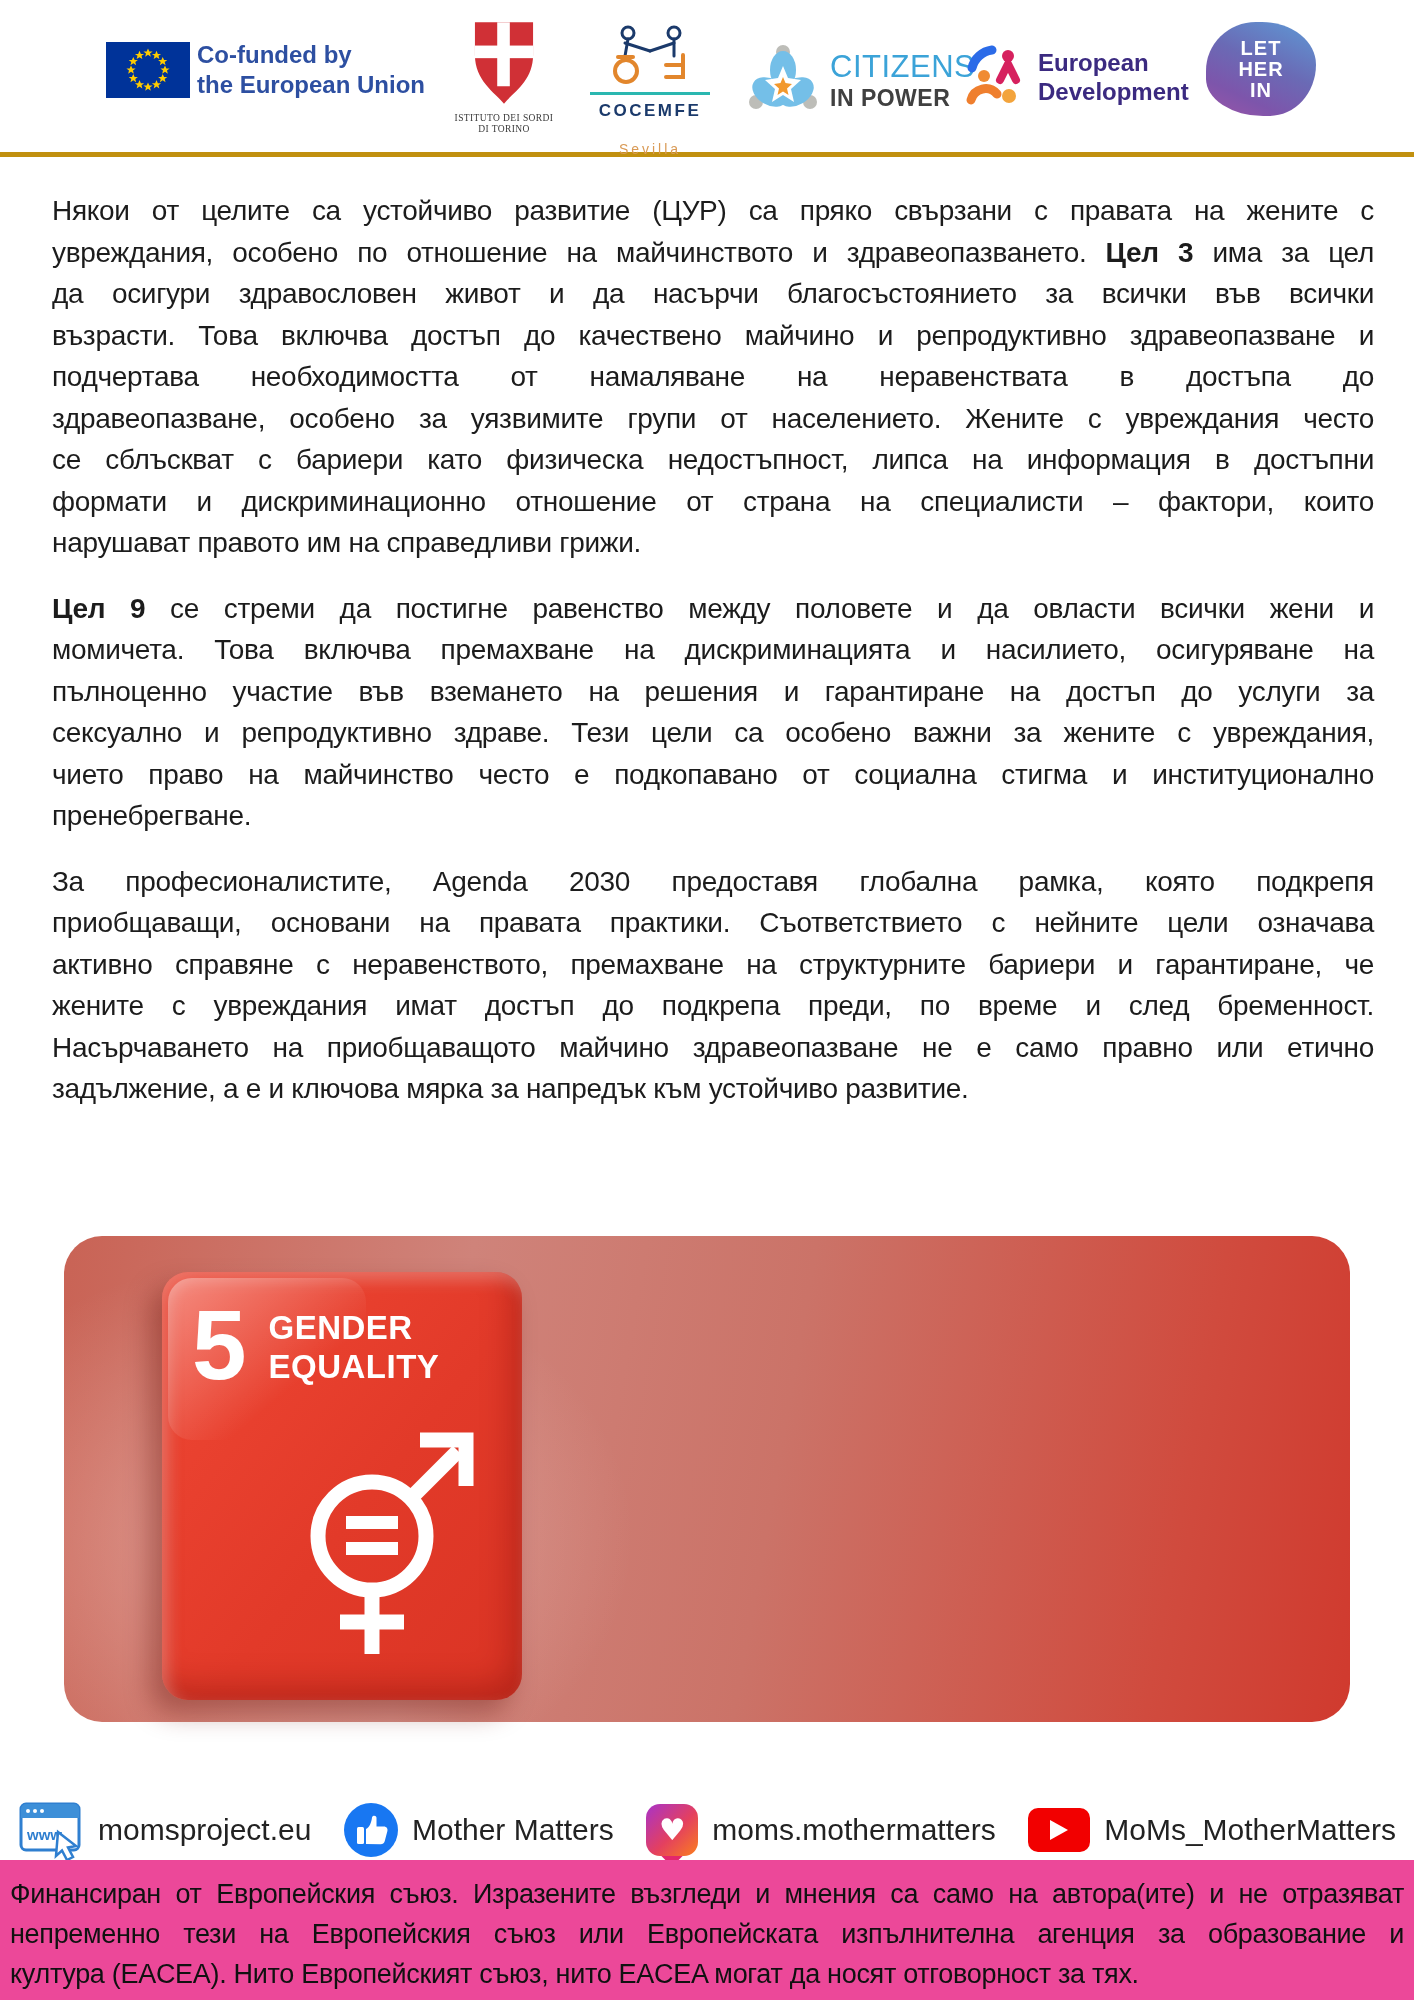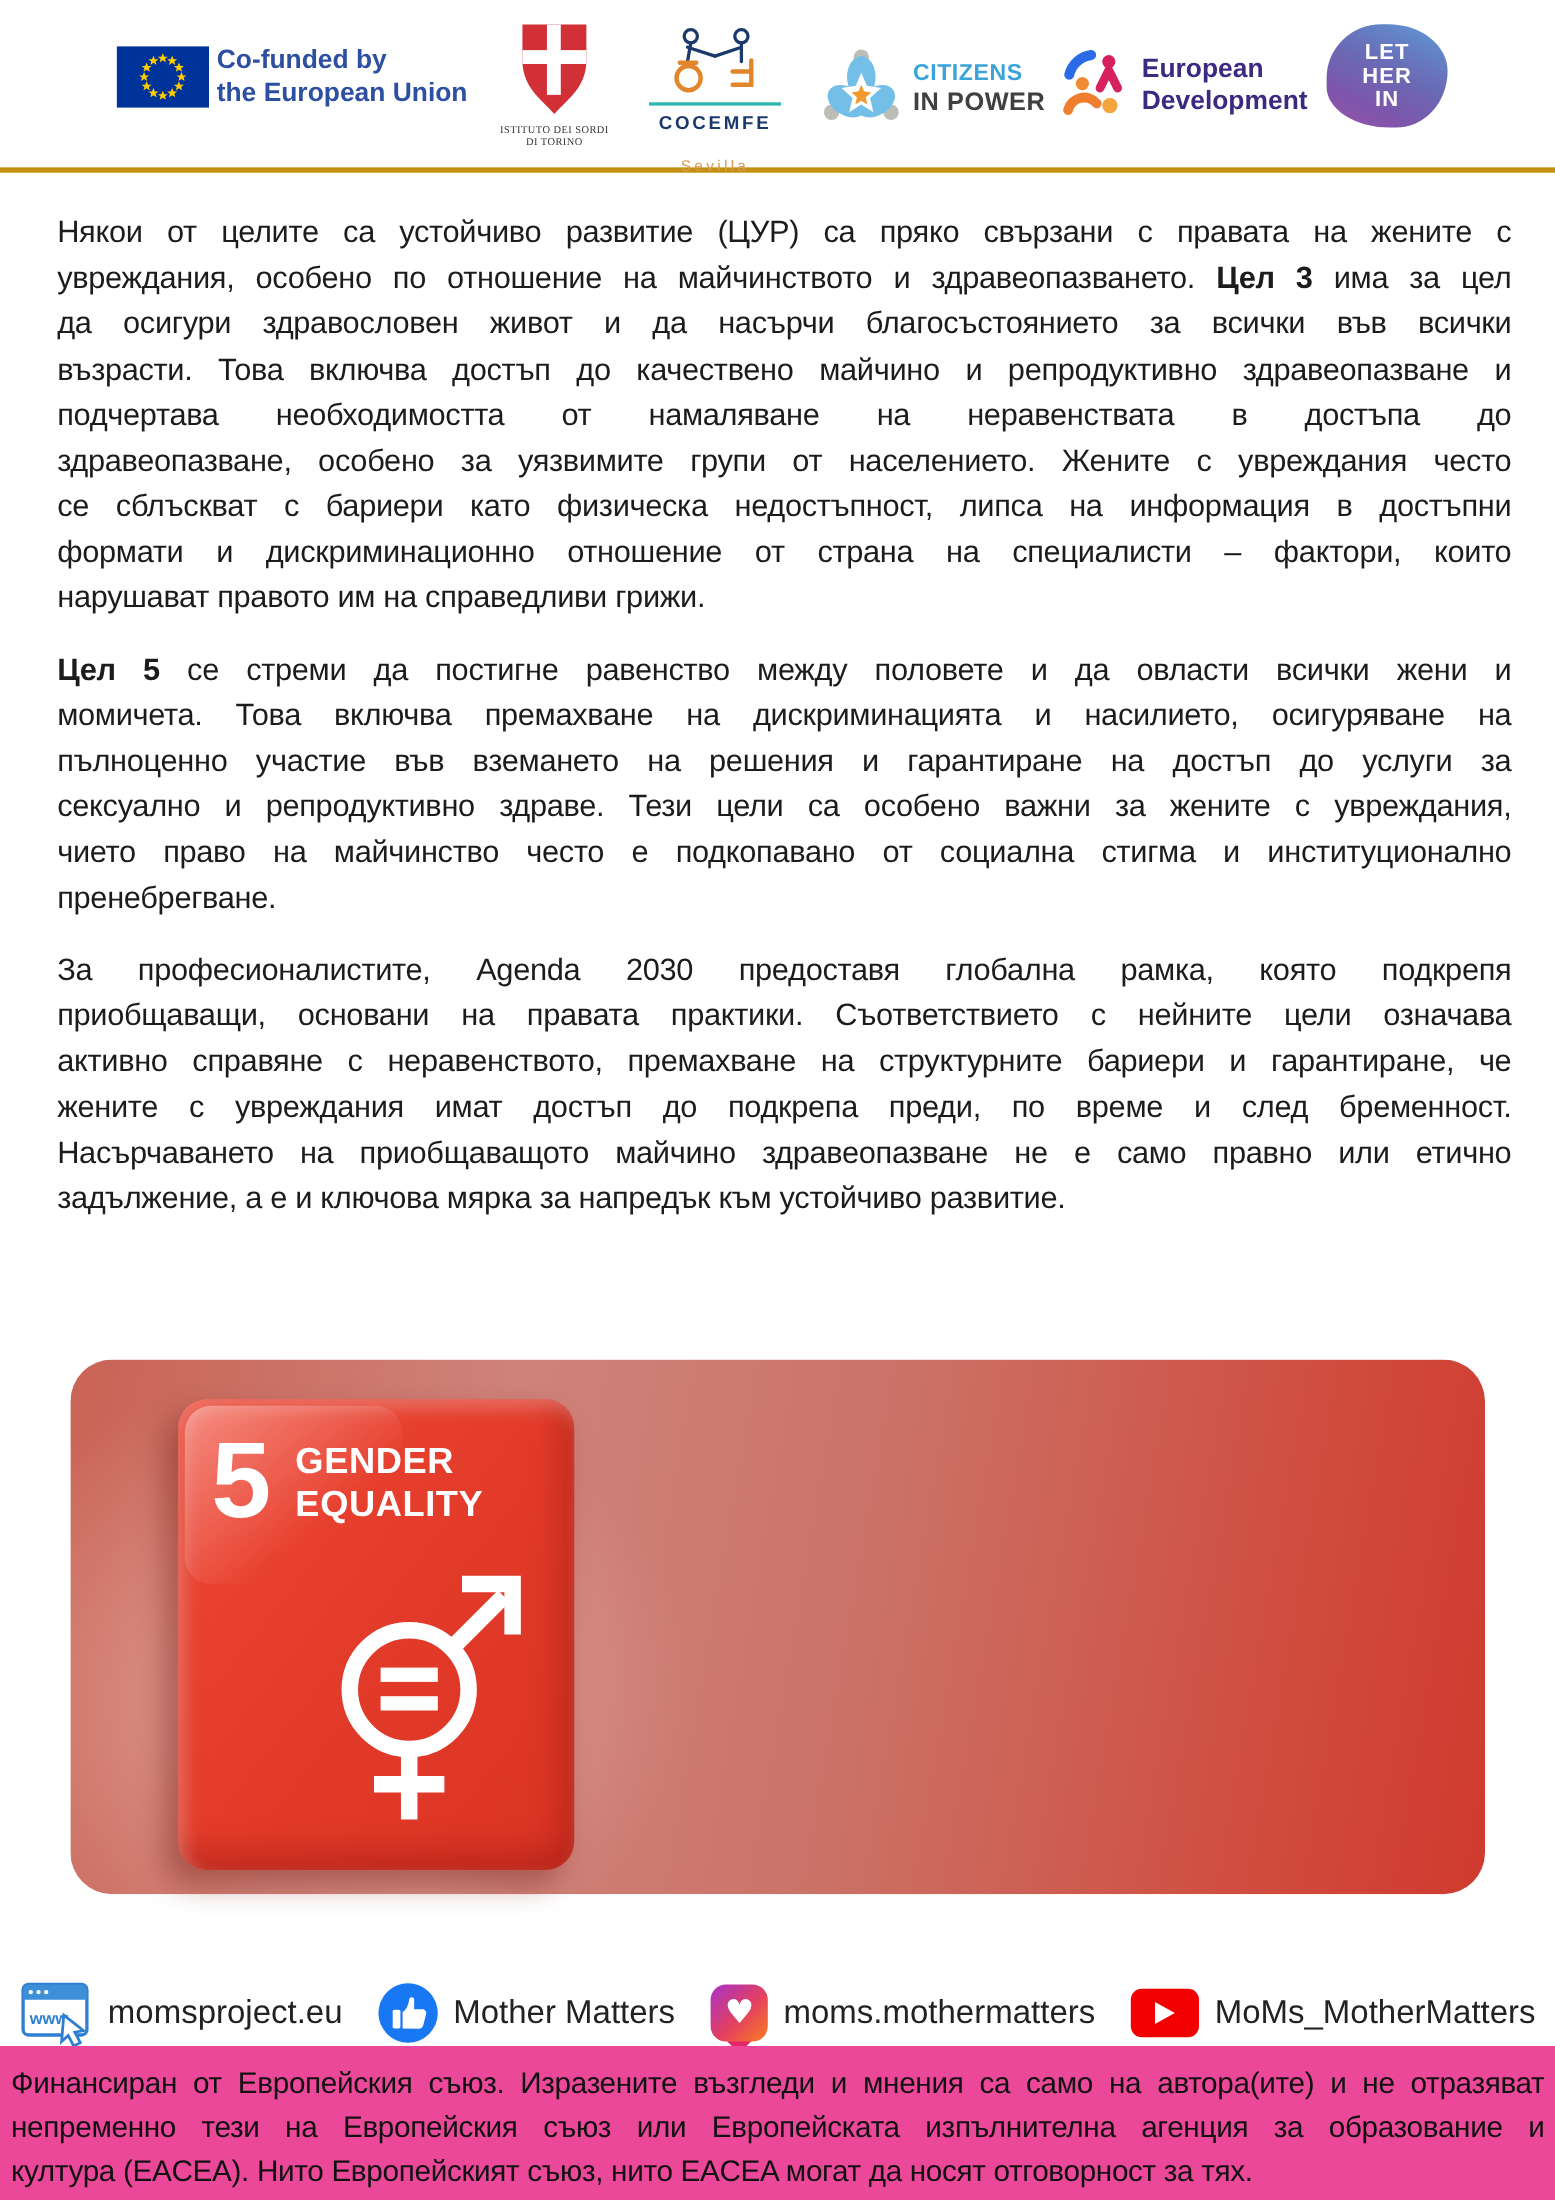--- a/index.html
+++ b/index.html
@@ -12,21 +12,21 @@
   .logo { position:absolute; }
   .eu-logo { left:106px; top:40px; display:flex; align-items:center; gap:7px; }
   .eu-text { font-weight:bold; color:#2d4fa1; font-size:24px; line-height:30px; }
   .ist-logo { left:446px; top:20px; width:116px; text-align:center; }
   .ist-text { font-family:"Liberation Serif", serif; font-size:9.5px; color:#3a3a3a; line-height:11px; margin-top:3px; letter-spacing:.4px; }
   .coc-logo { left:588px; top:24px; width:124px; text-align:center; }
   .coc-rule { height:3px; background:#2ab7b0; margin:2px 2px 6px; }
   .coc-name { font-size:17px; font-weight:bold; color:#1b3a6b; letter-spacing:2.5px; }
   .coc-sub { font-size:14px; color:#d99a55; letter-spacing:3px; margin-top:20px; }
   .cip-logo { left:746px; top:44px; display:flex; align-items:center; gap:10px; }
-  .cip-l1 { font-size:21px; font-weight:bold; color:#3ba3d8; letter-spacing:.5px; }
+  .cip-l1 { font-size:31px; font-weight:normal; color:#3ba3d8; letter-spacing:.5px; }
   .cip-l2 { font-size:23px; font-weight:bold; color:#404040; letter-spacing:.5px; }
   .eud-logo { left:962px; top:44px; display:flex; align-items:center; gap:10px; }
   .eud-text { font-size:24px; font-weight:bold; color:#3b2a80; line-height:29px; }
   .lhi-logo { left:1206px; top:22px; width:110px; height:94px;
               border-radius:48% 52% 45% 55% / 55% 48% 58% 42%;
               background:linear-gradient(205deg,#5e9ad6 0%,#6a6ab5 45%,#7d55ab 75%,#9b55a8 100%);
               display:flex; flex-direction:column; align-items:center; justify-content:center; }
   .lhi-line { color:#fff; font-weight:bold; font-size:20px; line-height:21px; letter-spacing:1px; }
   .sep { height:5px; background:#c1900f; }
 
@@ -189,21 +189,21 @@
       <div class="line just"><span>увреждания, особено по отношение на майчинството и здравеопазването. </span><strong>Цел 3</strong><span> има за цел</span></div>
       <div class="line just"><span>да осигури здравословен живот и да насърчи благосъстоянието за всички във всички</span></div>
       <div class="line just"><span>възрасти. Това включва достъп до качествено майчино и репродуктивно здравеопазване и</span></div>
       <div class="line just"><span>подчертава необходимостта от намаляване на неравенствата в достъпа до</span></div>
       <div class="line just"><span>здравеопазване, особено за уязвимите групи от населението. Жените с увреждания често</span></div>
       <div class="line just"><span>се сблъскват с бариери като физическа недостъпност, липса на информация в достъпни</span></div>
       <div class="line just"><span>формати и дискриминационно отношение от страна на специалисти – фактори, които</span></div>
       <div class="line"><span>нарушават правото им на справедливи грижи.</span></div>
     </div>
     <div class="para">
-      <div class="line just"><strong>Цел 5</strong><span> се стреми да постигне равенство между половете и да овласти всички жени и</span></div>
+      <div class="line just"><strong>Цел 9</strong><span> се стреми да постигне равенство между половете и да овласти всички жени и</span></div>
       <div class="line just"><span>момичета. Това включва премахване на дискриминацията и насилието, осигуряване на</span></div>
       <div class="line just"><span>пълноценно участие във вземането на решения и гарантиране на достъп до услуги за</span></div>
       <div class="line just"><span>сексуално и репродуктивно здраве. Тези цели са особено важни за жените с увреждания,</span></div>
       <div class="line just"><span>чието право на майчинство често е подкопавано от социална стигма и институционално</span></div>
       <div class="line"><span>пренебрегване.</span></div>
     </div>
     <div class="para">
       <div class="line just"><span>За професионалистите, Agenda 2030 предоставя глобална рамка, която подкрепя</span></div>
       <div class="line just"><span>приобщаващи, основани на правата практики. Съответствието с нейните цели означава</span></div>
       <div class="line just"><span>активно справяне с неравенството, премахване на структурните бариери и гарантиране, че</span></div>

